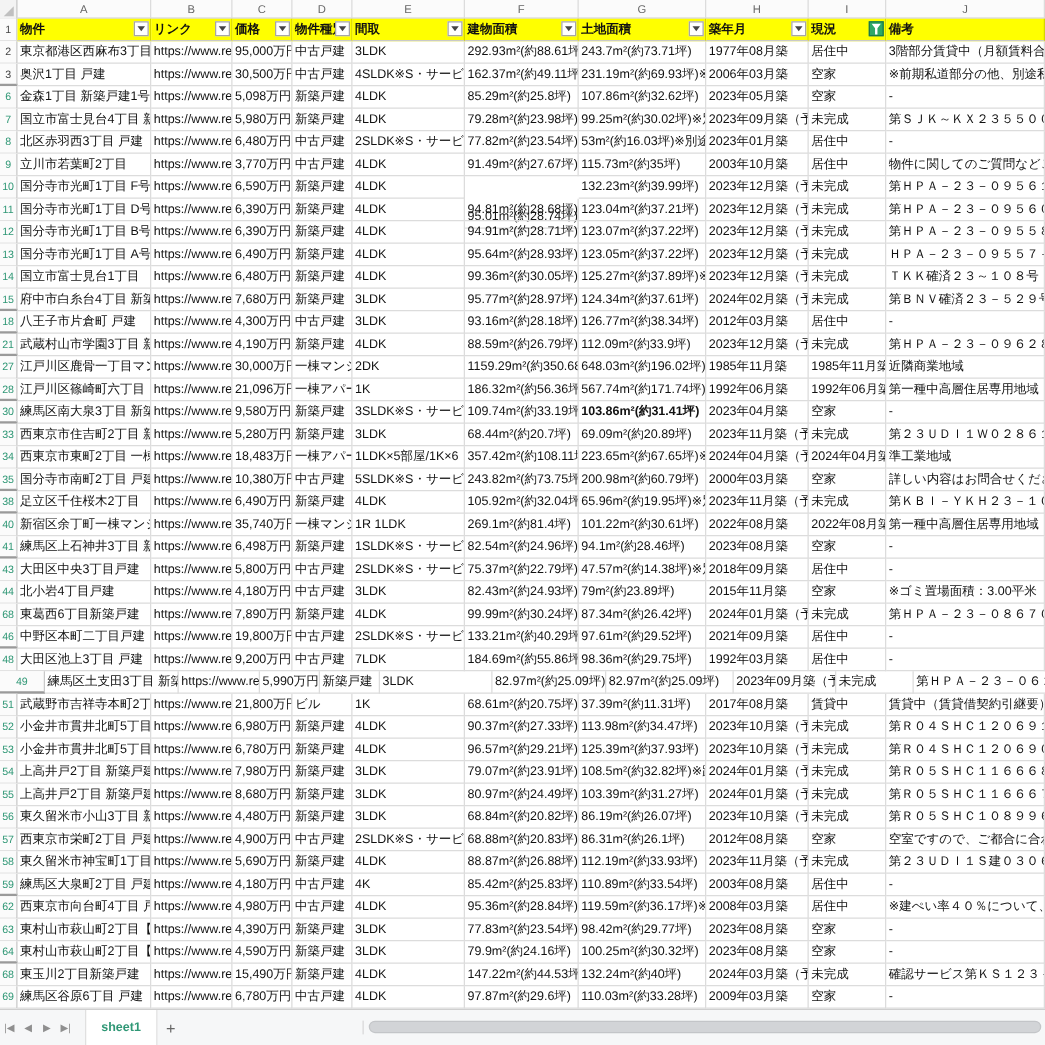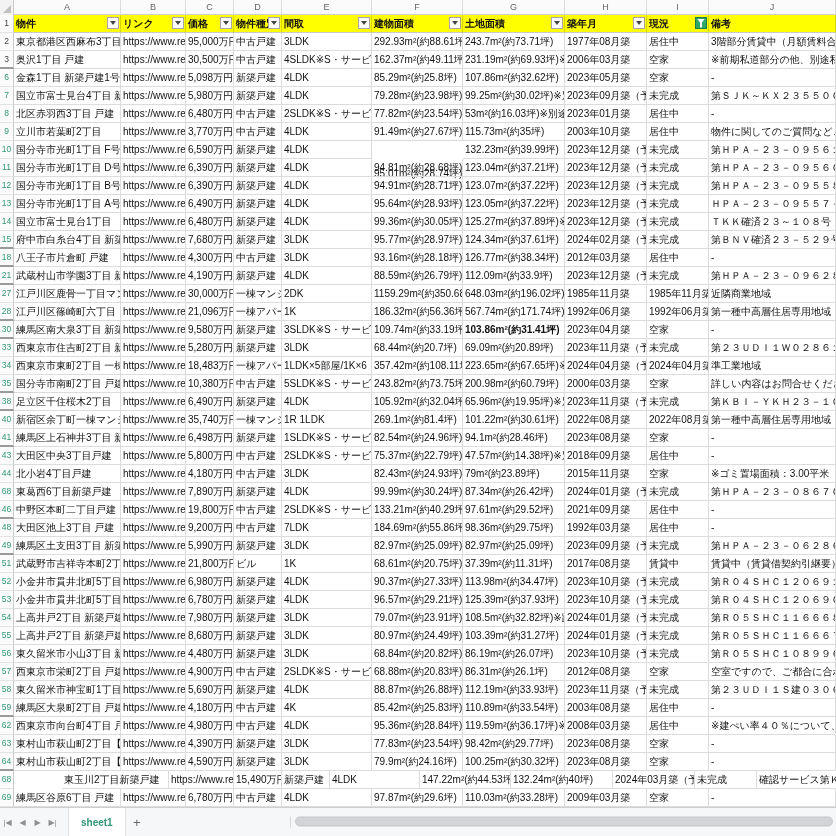--- a/index.html
+++ b/index.html
@@ -438,21 +438,21 @@
         <div class="cell c2" style="width: 48px;">9,200万円</div>
         <div class="cell c3" style="width: 48px;">中古戸建</div>
         <div class="cell c4" style="width: 90px;">7LDK</div>
         <div class="cell c5" style="width: 91px;">184.69m²(約55.86坪)</div>
         <div class="cell c6" style="width: 102px;">98.36m²(約29.75坪)</div>
         <div class="cell c7" style="width: 82px;">1992年03月築</div>
         <div class="cell c8" style="width: 62px;">居住中</div>
         <div class="cell c9" style="width: 127px;">-</div>
       </div>
       <div class="row">
-        <div class="gut cut" style="width: 14px;">49</div>
+        <div class="gut cut" style="width: 36px;">49</div>
         <div class="cell c0" style="width: 107px;">練馬区土支田3丁目 新築戸建</div>
         <div class="cell c1" style="width: 65px;">https://www.rebo</div>
         <div class="cell c2" style="width: 48px;">5,990万円</div>
         <div class="cell c3" style="width: 48px;">新築戸建</div>
         <div class="cell c4" style="width: 90px;">3LDK</div>
         <div class="cell c5" style="width: 91px;">82.97m²(約25.09坪)</div>
         <div class="cell c6" style="width: 102px;">82.97m²(約25.09坪)</div>
         <div class="cell c7" style="width: 82px;">2023年09月築（予定）</div>
         <div class="cell c8" style="width: 62px;">未完成</div>
         <div class="cell c9" style="width: 127px;">第ＨＰＡ－２３－０６２８６－１号</div>
@@ -608,21 +608,21 @@
         <div class="cell c3" style="width: 48px;">新築戸建</div>
         <div class="cell c4" style="width: 90px;">3LDK</div>
         <div class="cell c5" style="width: 91px;">79.9m²(約24.16坪)</div>
         <div class="cell c6" style="width: 102px;">100.25m²(約30.32坪)</div>
         <div class="cell c7" style="width: 82px;">2023年08月築</div>
         <div class="cell c8" style="width: 62px;">空家</div>
         <div class="cell c9" style="width: 127px;">-</div>
       </div>
       <div class="row">
         <div class="gut" style="width: 14px;">68</div>
-        <div class="cell c0" style="width: 107px; margin-left: 48px;">東玉川2丁目新築戸建</div>
+        <div class="cell c0" style="width: 107px;">東玉川2丁目新築戸建</div>
         <div class="cell c1" style="width: 65px;">https://www.rebo</div>
         <div class="cell c2" style="width: 48px;">15,490万円</div>
         <div class="cell c3" style="width: 48px;">新築戸建</div>
         <div class="cell c4" style="width: 90px;">4LDK</div>
         <div class="cell c5" style="width: 91px;">147.22m²(約44.53坪)</div>
         <div class="cell c6" style="width: 102px;">132.24m²(約40坪)</div>
         <div class="cell c7" style="width: 82px;">2024年03月築（予定）</div>
         <div class="cell c8" style="width: 62px;">未完成</div>
         <div class="cell c9" style="width: 127px;">確認サービス第ＫＳ１２３－３１１０－</div>
       </div>

